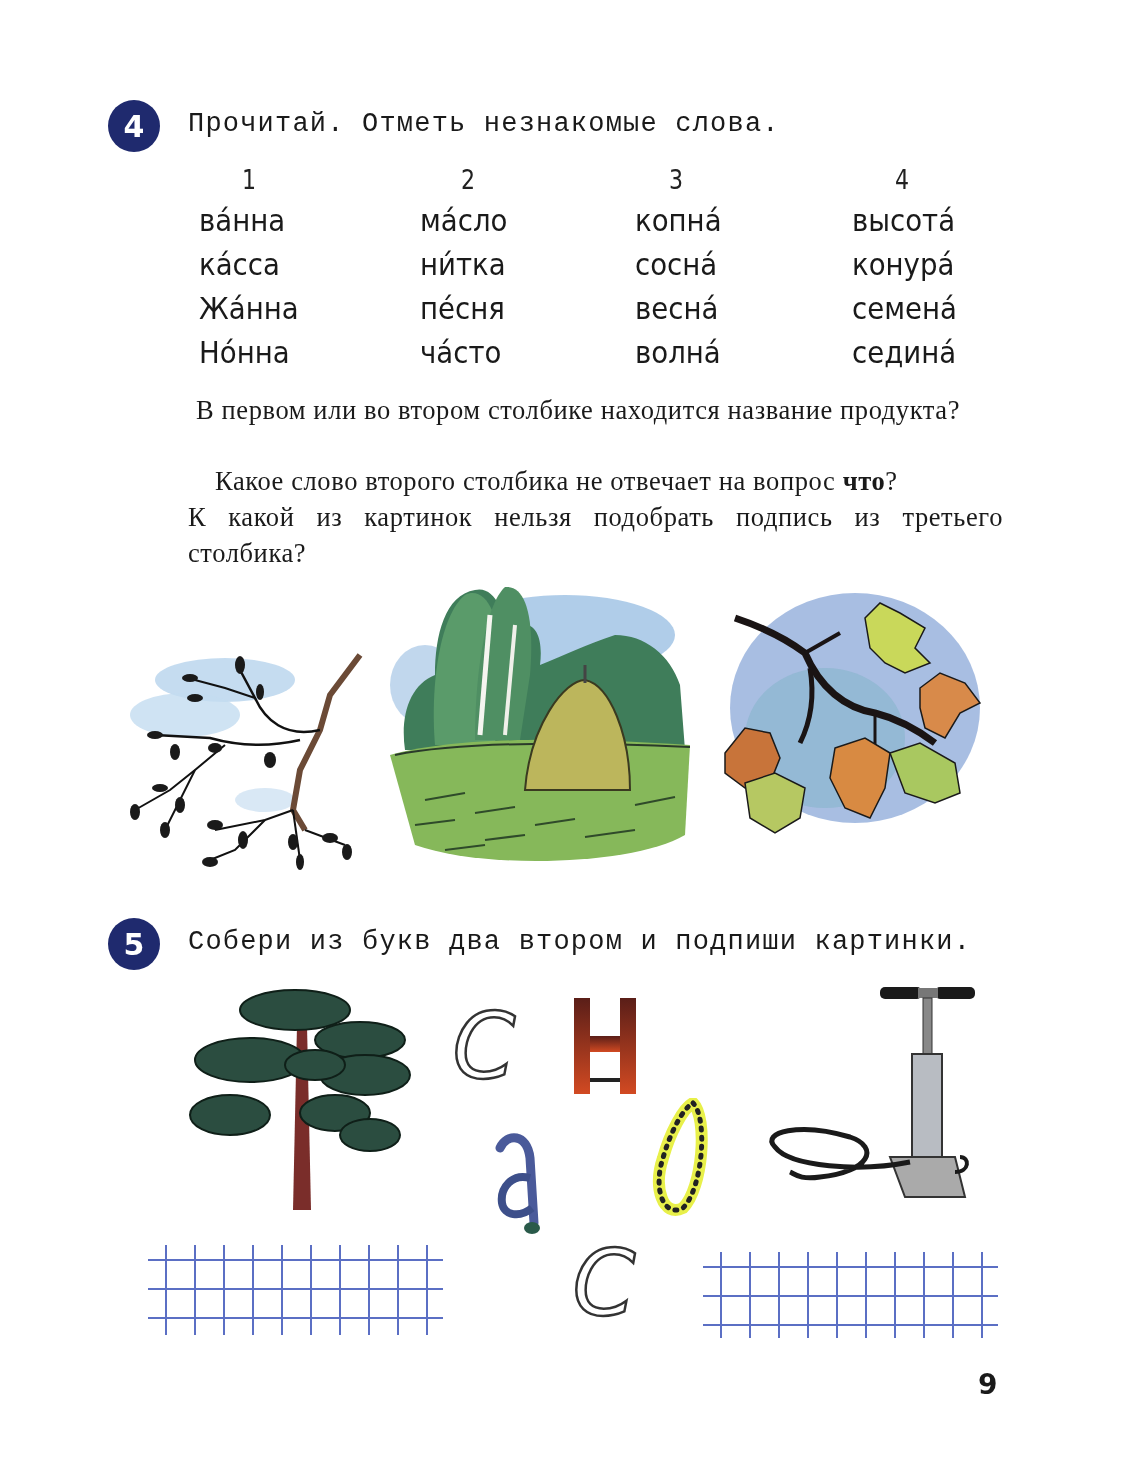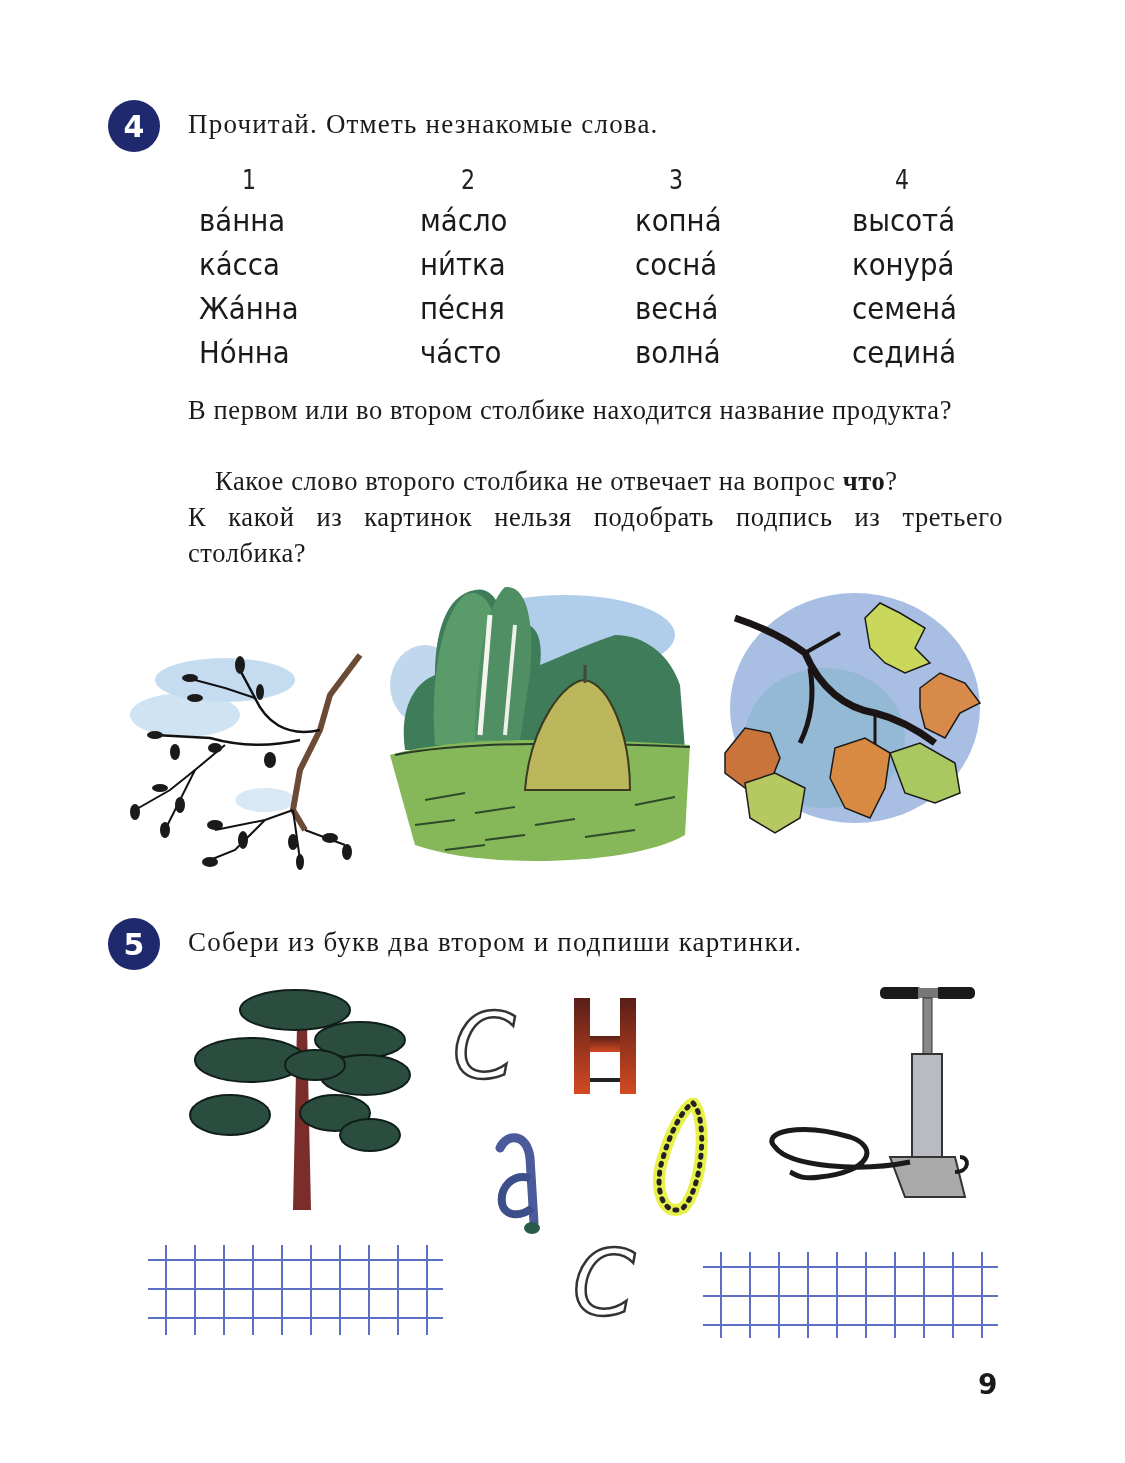--- a/index.html
+++ b/index.html
@@ -1,18 +1,18 @@
 <!DOCTYPE html>
 <html><head>
 <meta charset="utf-8">
 <style>
   html, body { margin: 0; padding: 0; background: #ffffff; }
   body { width: 1125px; height: 1463px; position: relative; overflow: hidden; font-family: "DejaVu Serif", serif; color: #1a1a1a; }
   .badge { position: absolute; width: 52px; height: 52px; border-radius: 50%; background: #1f2a6e; color: #fff; font-family: "DejaVu Sans", sans-serif; font-weight: bold; font-size: 30px; display: flex; align-items: center; justify-content: center; }
-  .task-title { position: absolute; font-family: Liberation Serif, serif; font-size: 27px; letter-spacing: 1.2px; white-space: nowrap; }
+  .task-title { position: absolute; font-family: Liberation Mono, monospace; font-size: 27px; letter-spacing: 1.2px; white-space: nowrap; }
   .col-num { position: absolute; font-family: "DejaVu Sans", sans-serif; font-size: 26px; font-weight: normal; color: #222; transform: scaleX(0.85); transform-origin: left; }
   .word { position: absolute; font-family: "DejaVu Sans", sans-serif; font-size: 30px; color: #1a1a1a; white-space: nowrap; transform: scaleX(0.92); transform-origin: left; }
   .question { position: absolute; left: 188px; width: 815px; font-family: "Liberation Serif", serif; font-size: 26.5px; line-height: 36px; letter-spacing: 0.6px; text-align: justify; }
   .question b { font-weight: bold; }
   .pic { position: absolute; }
   .grid { position: absolute; }
   .letter { position: absolute; }
   .page-num { position: absolute; font-family: "DejaVu Sans", sans-serif; font-weight: bold; font-size: 28px; }
 </style>
 </head>
@@ -41,21 +41,21 @@
 <div class="word" style="left:635px; top:203px;">копна́</div>
 <div class="word" style="left:635px; top:247px;">сосна́</div>
 <div class="word" style="left:635px; top:291px;">весна́</div>
 <div class="word" style="left:635px; top:335px;">волна́</div>
 
 <div class="word" style="left:852px; top:203px;">высота́</div>
 <div class="word" style="left:852px; top:247px;">конура́</div>
 <div class="word" style="left:852px; top:291px;">семена́</div>
 <div class="word" style="left:852px; top:335px;">седина́</div>
 
-<div class="question" style="top:392px;">В первом или во втором столбике находится название продукта?</div>
+<div class="question" style="top:392px;margin-left:8px;">В первом или во втором столбике находится название продукта?</div>
 <div class="question" style="top:463px;margin-left:27px;"><span>Какое слово второго столбика не отвечает на вопрос </span><b>что</b><span>?</span></div>
 <div class="question" style="top:499px;">К какой из картинок нельзя подобрать подпись из третьего столбика?</div>
 
 <svg class="pic" style="left:115px; top:620px;" width="265" height="250" viewBox="0 0 265 250">
   <ellipse cx="110" cy="60" rx="70" ry="22" fill="#b7d3ec" opacity="0.8"></ellipse>
   <ellipse cx="70" cy="95" rx="55" ry="22" fill="#c3dcf0" opacity="0.8"></ellipse>
   <ellipse cx="150" cy="180" rx="30" ry="12" fill="#cfe2f3" opacity="0.8"></ellipse>
   <path d="M245 35 L215 75 L205 110 L185 150 L178 190 L190 210" stroke="#6b4a36" stroke-width="6" fill="none"></path>
   <path d="M205 110 C170 118 150 100 140 78 L125 50" stroke="#111" stroke-width="2.5" fill="none"></path>
   <path d="M140 78 L110 68 L80 60" stroke="#111" stroke-width="2" fill="none"></path>

